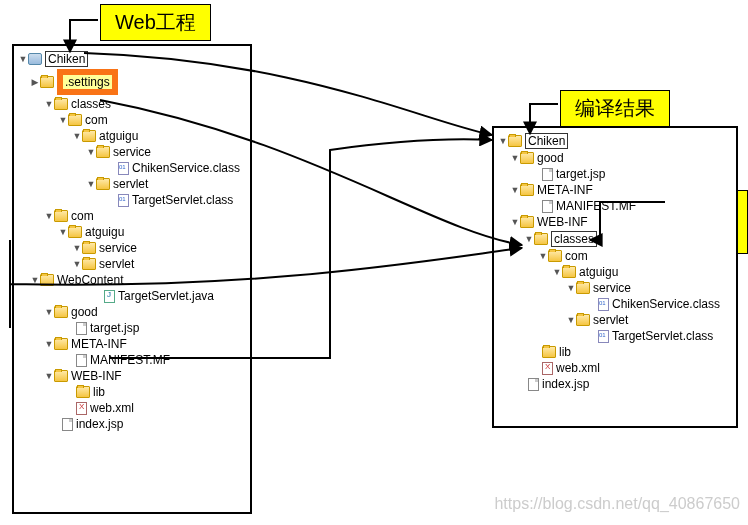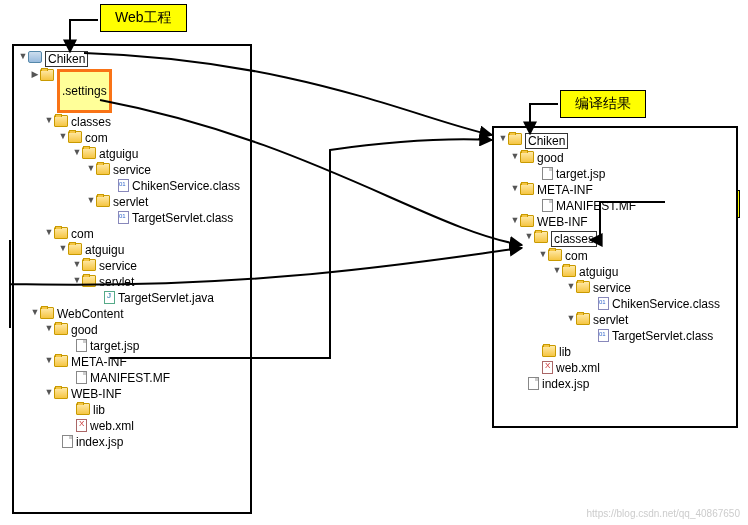--- a/index.html
+++ b/index.html
@@ -1,39 +1,39 @@
 <!DOCTYPE html>
 <html><head>
 <meta charset="utf-8">
 <style>
 *{box-sizing:border-box;margin:0;padding:0}
 body{font-family:"Microsoft YaHei",Arial,sans-serif;font-size:12px;background:#fff;position:relative;width:748px;height:525px}
-.label-box{position:absolute;background:#ffff00;border:1px solid #000;padding:4px 14px;font-size:14px}
+.label-box{position:absolute;background:#ffff00;border:1px solid #000;padding:4px 14px;font-size:20px}
 .tree-panel{position:absolute;border:2px solid #000;background:#fff;padding:4px 2px 4px 2px;overflow:hidden}
-.tree-node{white-space:nowrap;padding:1px 0;display:flex;}
+.tree-node{white-space:nowrap;padding:1px 0;display:flex;align-items:center}
 .arrow{display:inline-block;width:10px;font-size:9px;color:#555;text-align:center}
 .arrow.open::before{content:"▼"}
 .arrow.closed::before{content:"▶"}
 .arrow.none::before{content:""}
 .ico{display:inline-block;width:14px;height:12px;margin-right:3px;vertical-align:middle;position:relative}
 .ico-proj{background:linear-gradient(#cde,#9bd);border:1px solid #58a;border-radius:2px}
 .ico-folder{background:linear-gradient(#ffe9a8,#f5c542);border:1px solid #c99a00;border-radius:1px}
 .ico-folder::before{content:"";position:absolute;top:-2px;left:0;width:5px;height:2px;background:#f5c542;border:1px solid #c99a00;border-bottom:none}
 .ico-file{background:#fff;border:1px solid #888;width:11px;height:13px}
 .ico-file::after{content:"";position:absolute;top:0;right:0;width:3px;height:3px;background:#ccc}
 .ico-java{background:#fff;border:1px solid #5a8;width:11px;height:13px}
 .ico-java::after{content:"J";position:absolute;font-size:8px;color:#069;left:2px;top:-1px}
 .ico-class{background:#fff;border:1px solid #88b;width:11px;height:13px}
 .ico-class::after{content:"01";position:absolute;font-size:6px;color:#36c;left:0;top:1px}
 .ico-xml{background:#fff;border:1px solid #a66;width:11px;height:13px}
 .ico-xml::after{content:"X";position:absolute;font-size:8px;color:#c33;left:2px;top:-1px}
 .boxed{border:1px solid #333;padding:0 2px;display:inline-block;background:#fff}
-.highlight{background:#ffff99;border:3px solid #f97316;padding:12px 2px}
+.highlight{background:#ffff99;border:6px solid #f97316;padding:0 2px}
 svg.connectors{position:absolute;top:0;left:0;width:748px;height:525px;pointer-events:none}
-.watermark{position:absolute;right:8px;bottom:6px;color:#ccc;font-size:10px}
+.watermark{position:absolute;right:8px;bottom:12px;color:#ccc;font-size:16px}
 </style>
 </head>
 <body>
 
 <div class="label-box" style="left:100px;top:4px">Web工程</div>
 <div class="label-box" style="left:560px;top:90px">编译结果</div>
 <div class="label-box" style="left:668px;top:190px">类路径</div>
 
 <div class="tree-panel" style="left:12px;top:44px;width:240px;height:470px">
   <div class="tree-node" style="padding-left:2px">
@@ -94,29 +94,29 @@
   <div class="tree-node" style="padding-left:56px">
       <span class="arrow open"></span>
       <span class="ico ico-folder"></span>
       <span>service</span>
     </div>
   <div class="tree-node" style="padding-left:56px">
       <span class="arrow open"></span>
       <span class="ico ico-folder"></span>
       <span>servlet</span>
     </div>
+  <div class="tree-node" style="padding-left:14px">
+      <span class="arrow open"></span>
+      <span class="ico ico-folder"></span>
+      <span>WebContent</span>
+    </div>
   <div class="tree-node" style="padding-left:78px">
       <span class="arrow none"></span>
       <span class="ico ico-java"></span>
       <span>TargetServlet.java</span>
-    </div>
-  <div class="tree-node" style="padding-left:14px">
-      <span class="arrow open"></span>
-      <span class="ico ico-folder"></span>
-      <span>WebContent</span>
     </div>
   <div class="tree-node" style="padding-left:28px">
       <span class="arrow open"></span>
       <span class="ico ico-folder"></span>
       <span>good</span>
     </div>
   <div class="tree-node" style="padding-left:50px">
       <span class="arrow none"></span>
       <span class="ico ico-file"></span>
       <span>target.jsp</span>

